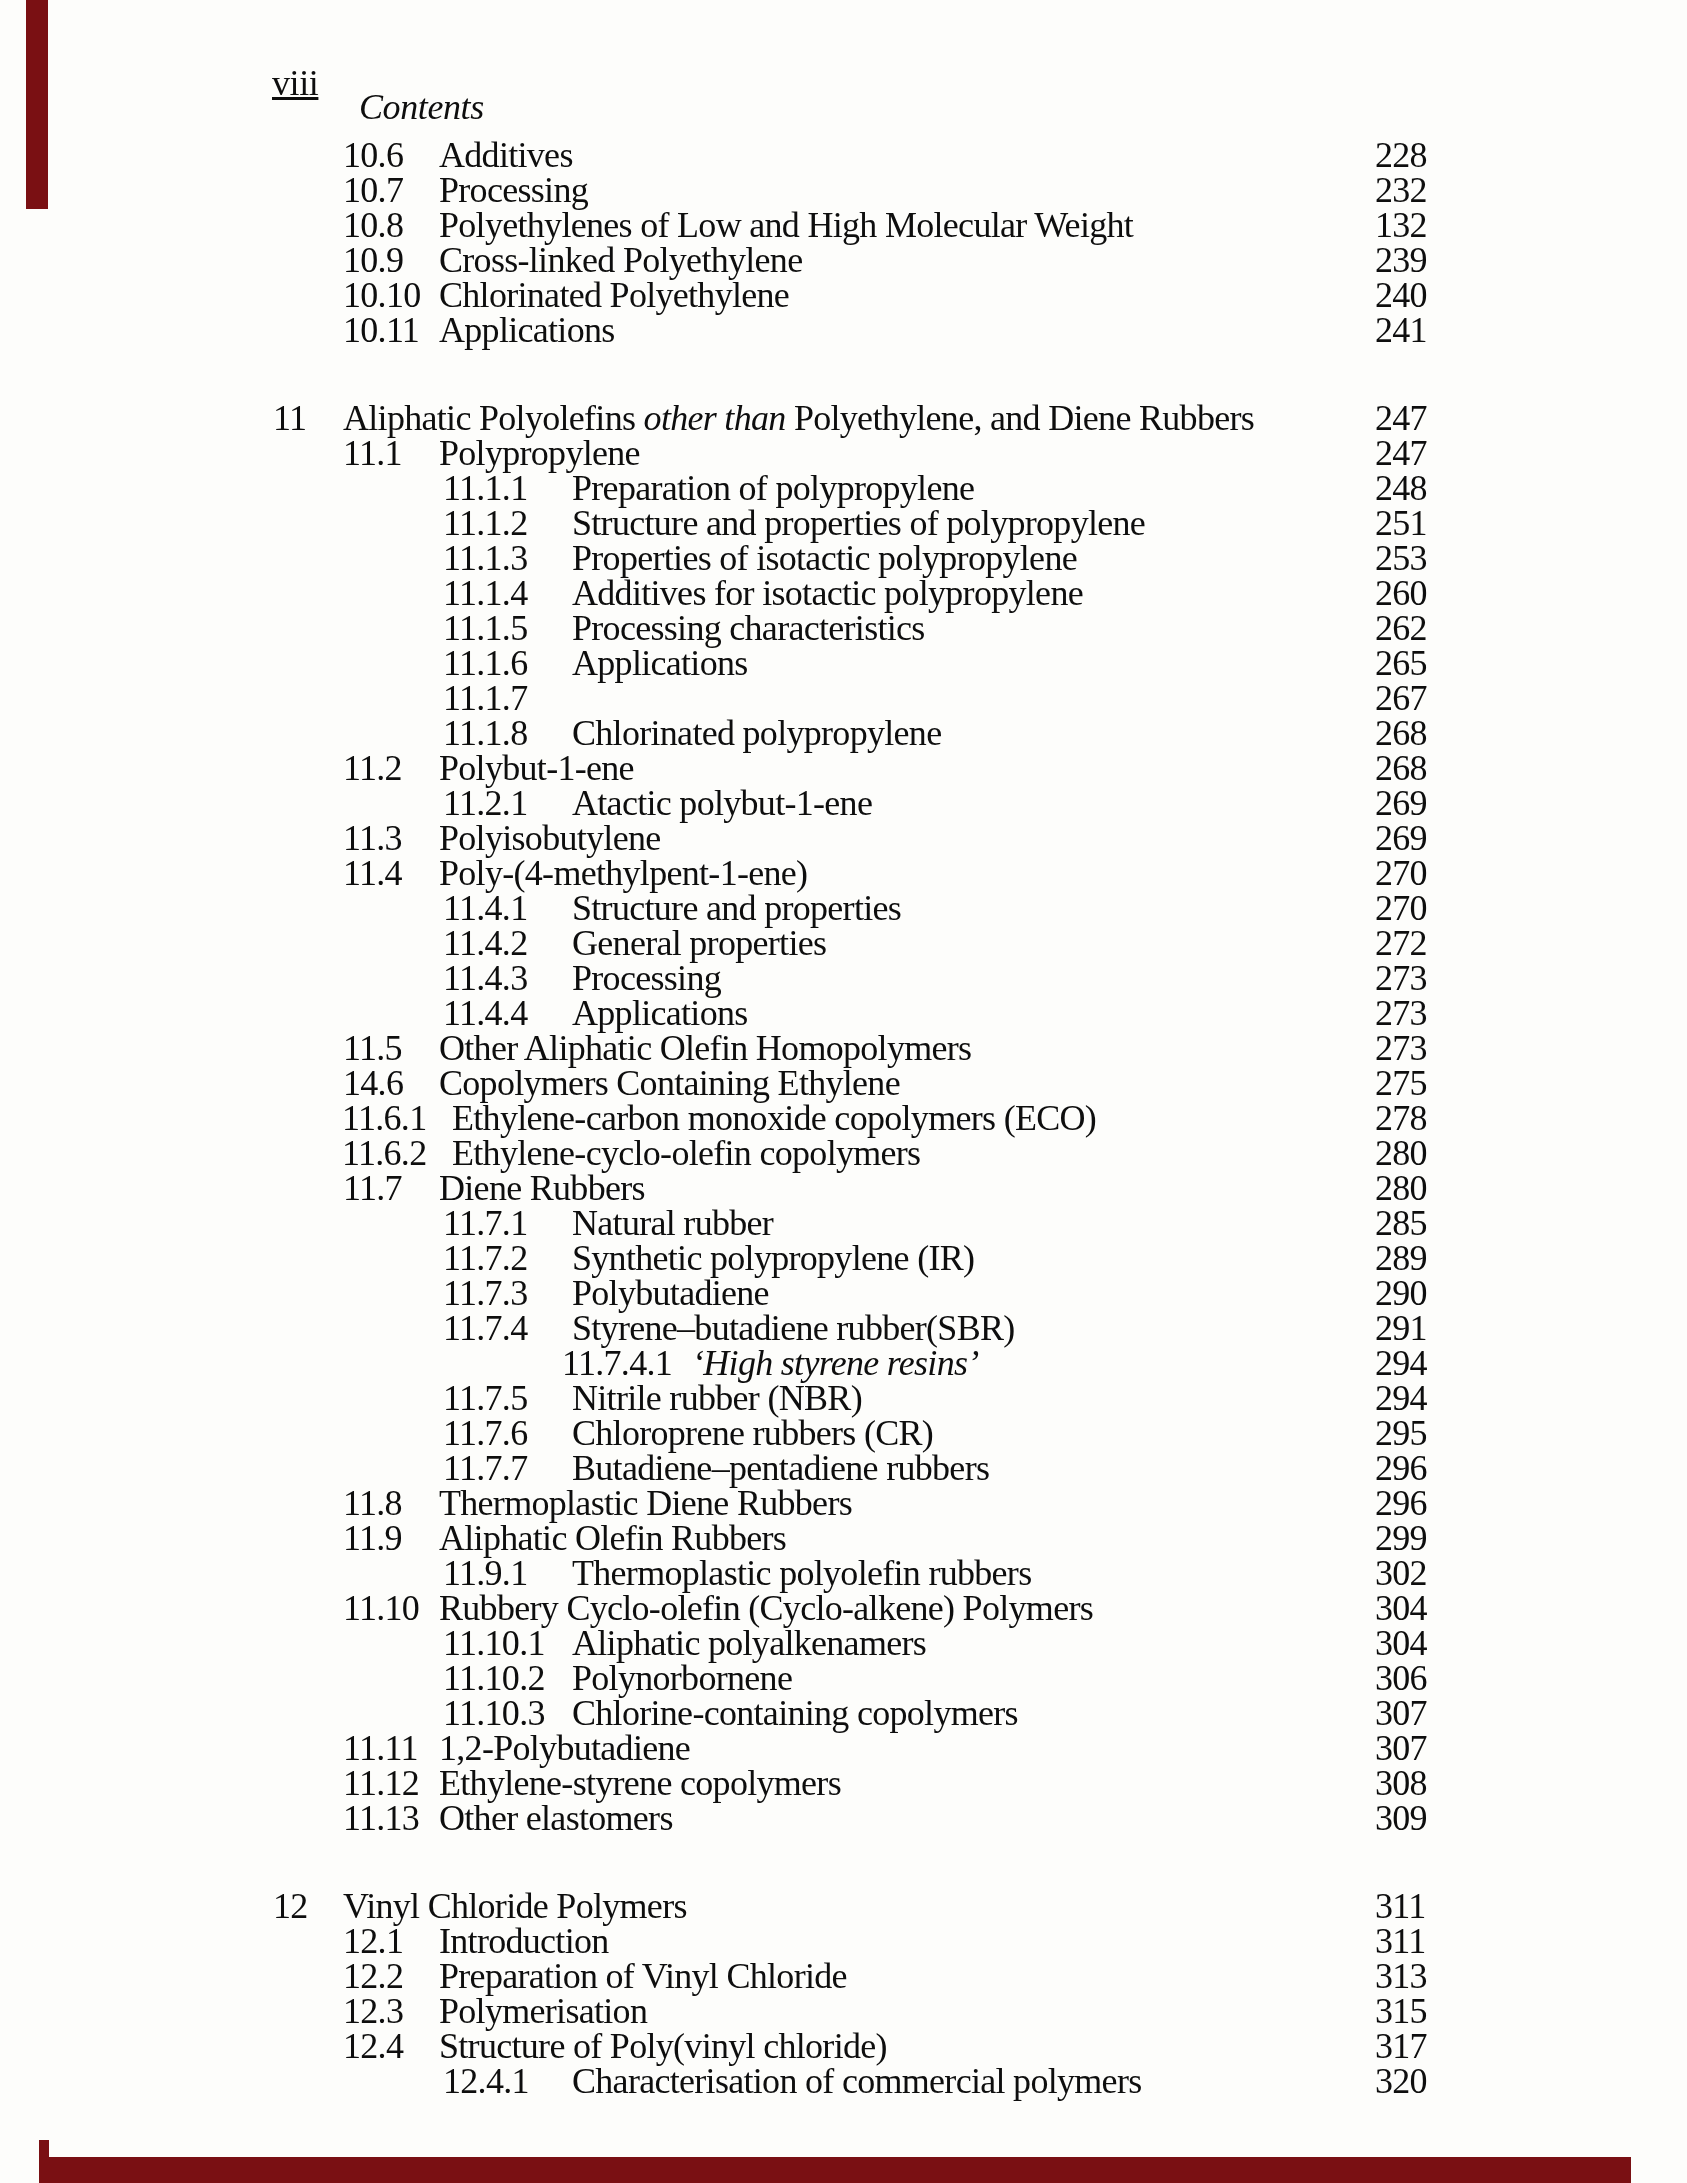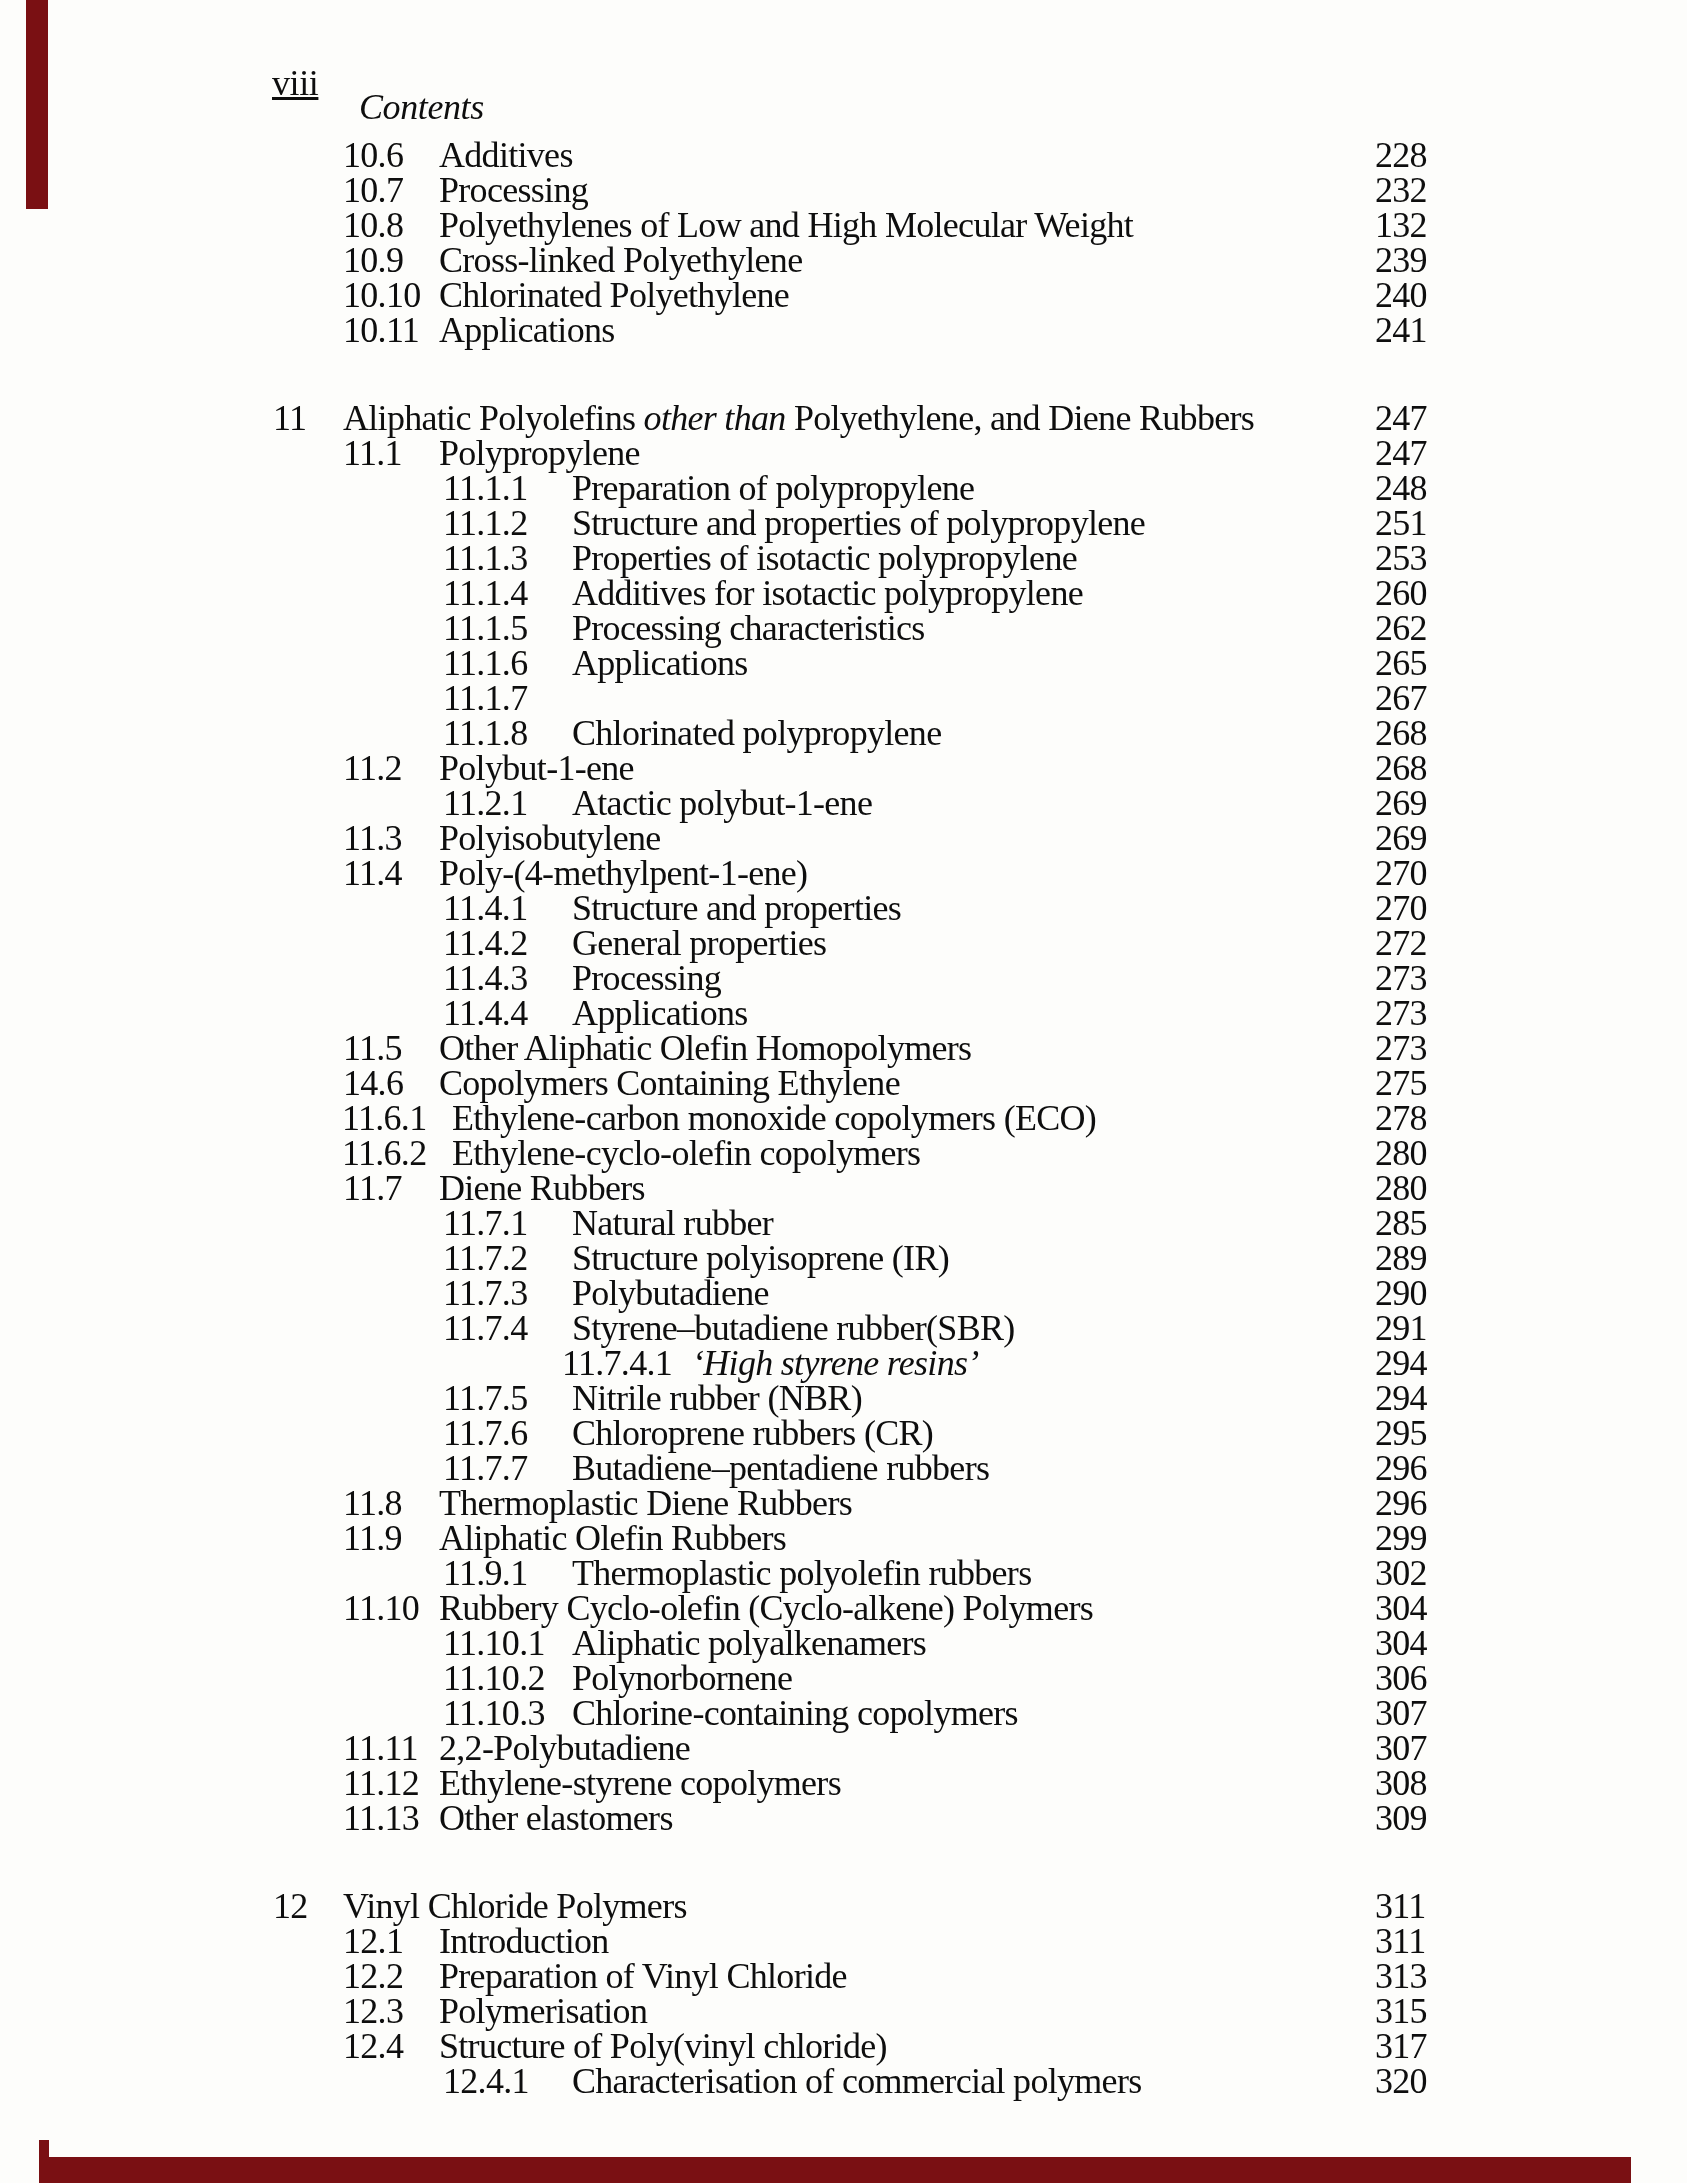--- a/index.html
+++ b/index.html
@@ -239,21 +239,21 @@
         <span class="title"><span>Diene Rubbers</span></span>
         <span class="pg">280</span>
       </div>
       <div class="row l3">
         <span class="num">11.7.1</span>
         <span class="title"><span>Natural rubber</span></span>
         <span class="pg">285</span>
       </div>
       <div class="row l3">
         <span class="num">11.7.2</span>
-        <span class="title"><span>Structure polyisoprene (IR)</span></span>
+        <span class="title"><span>Synthetic polypropylene (IR)</span></span>
         <span class="pg">289</span>
       </div>
       <div class="row l3">
         <span class="num">11.7.3</span>
         <span class="title"><span>Polybutadiene</span></span>
         <span class="pg">290</span>
       </div>
       <div class="row l3">
         <span class="num">11.7.4</span>
         <span class="title"><span>Styrene–butadiene rubber(SBR)</span></span>
@@ -309,21 +309,21 @@
         <span class="title"><span>Polynorbornene</span></span>
         <span class="pg">306</span>
       </div>
       <div class="row l3">
         <span class="num">11.10.3</span>
         <span class="title"><span>Chlorine-containing copolymers</span></span>
         <span class="pg">307</span>
       </div>
       <div class="row l2">
         <span class="num">11.11</span>
-        <span class="title"><span>2,2-Polybutadiene</span></span>
+        <span class="title"><span>1,2-Polybutadiene</span></span>
         <span class="pg">307</span>
       </div>
       <div class="row l2">
         <span class="num">11.12</span>
         <span class="title"><span>Ethylene-styrene copolymers</span></span>
         <span class="pg">308</span>
       </div>
       <div class="row l2">
         <span class="num">11.13</span>
         <span class="title"><span>Other elastomers</span></span>

